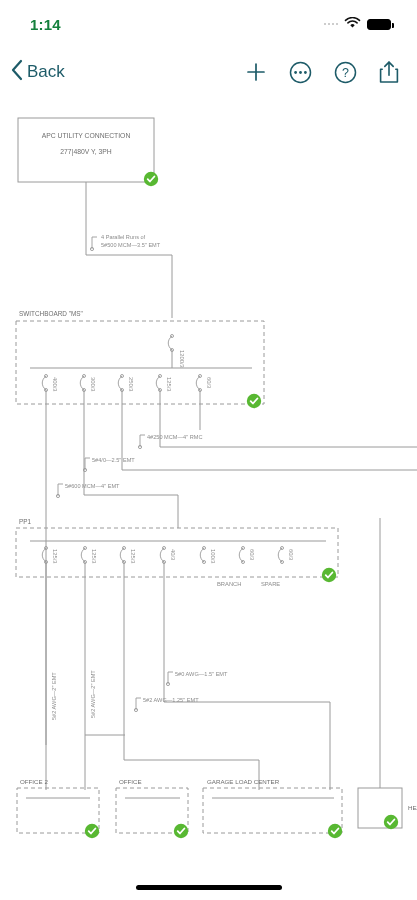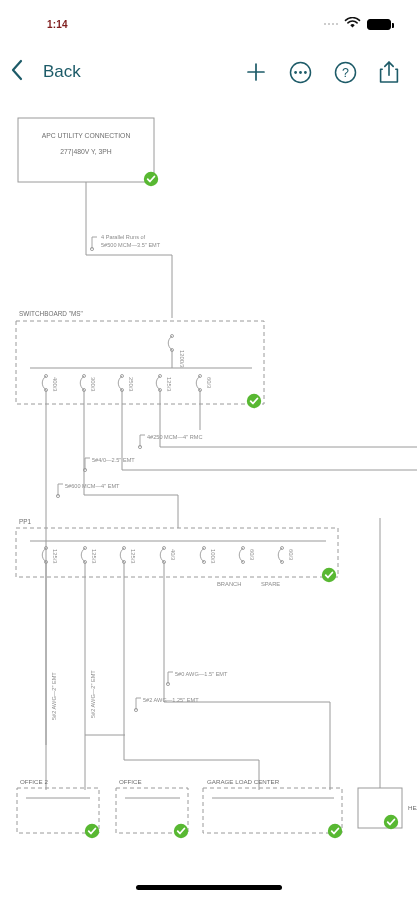--- a/index.html
+++ b/index.html
@@ -13,39 +13,39 @@
   }
 
   
   #status-bar {
     height: 44px; width: 100%;
     display: flex; align-items: center; justify-content: space-between;
     padding: 0 26px 0 30px;
     position: relative;
   }
   #status-time {
-    font-size: 10px; font-weight: bold; color: #7f1d1d;
-    letter-spacing: 0.2px; padding-top: 4px; margin-left: 17px;
+    font-size: 15px; font-weight: bold; color: #15803d;
+    letter-spacing: 0.2px; padding-top: 4px;
   }
   #status-right { display:flex; align-items:center; gap:6px; padding-top:4px; }
   .dots { display:flex; gap:1.5px; align-items:flex-end; }
   .dots i { display:block; width:2.5px; height:2.5px; background:#bdbdbd; border-radius:50%; }
   .batt { width:24px; height:11px; border:1px solid #000; border-radius:3px;
           position:relative; background:#000; }
   .batt:after { content:""; position:absolute; right:-3.5px; top:3px;
           width:2px; height:5px; background:#000; border-radius:0 1px 1px 0; }
 
   
   #nav-bar {
     height: 56px; width:100%;
     display:flex; align-items:center; justify-content:space-between;
     padding: 0 18px 0 10px;
   }
   #back-button {
-    display:flex; align-items:center; gap:20px;
+    display:flex; align-items:center; gap:4px;
     color:#1d5b68; font-size:17px; cursor:pointer;
   }
   #nav-actions { display:flex; align-items:center; gap:22px; color:#1d5b68; }
   .nav-ico { cursor:pointer; display:flex; align-items:center; justify-content:center; }
 
   
   #diagram-canvas {
     position:absolute; top:100px; left:0; width:417px; height:762px;
     background:#fff; overflow:hidden;
   }

